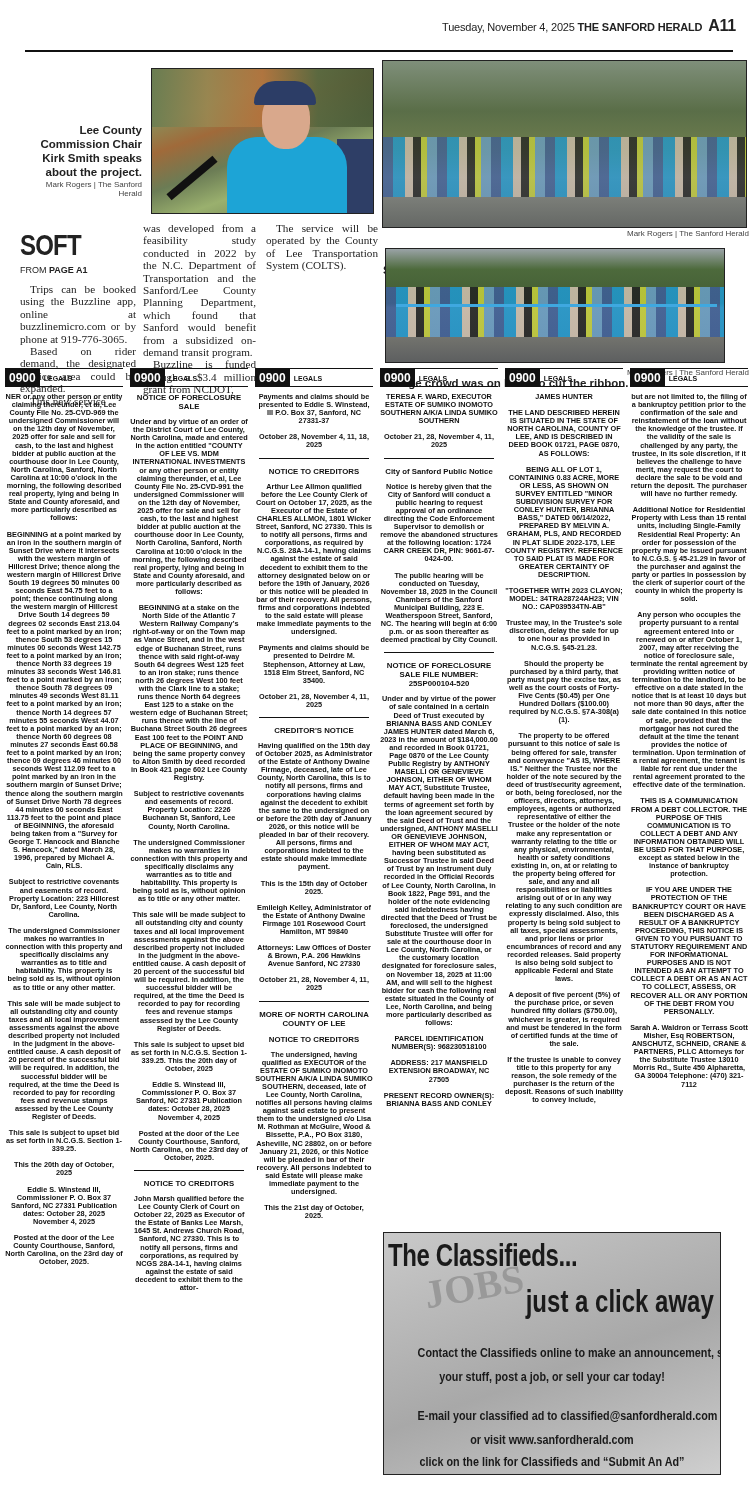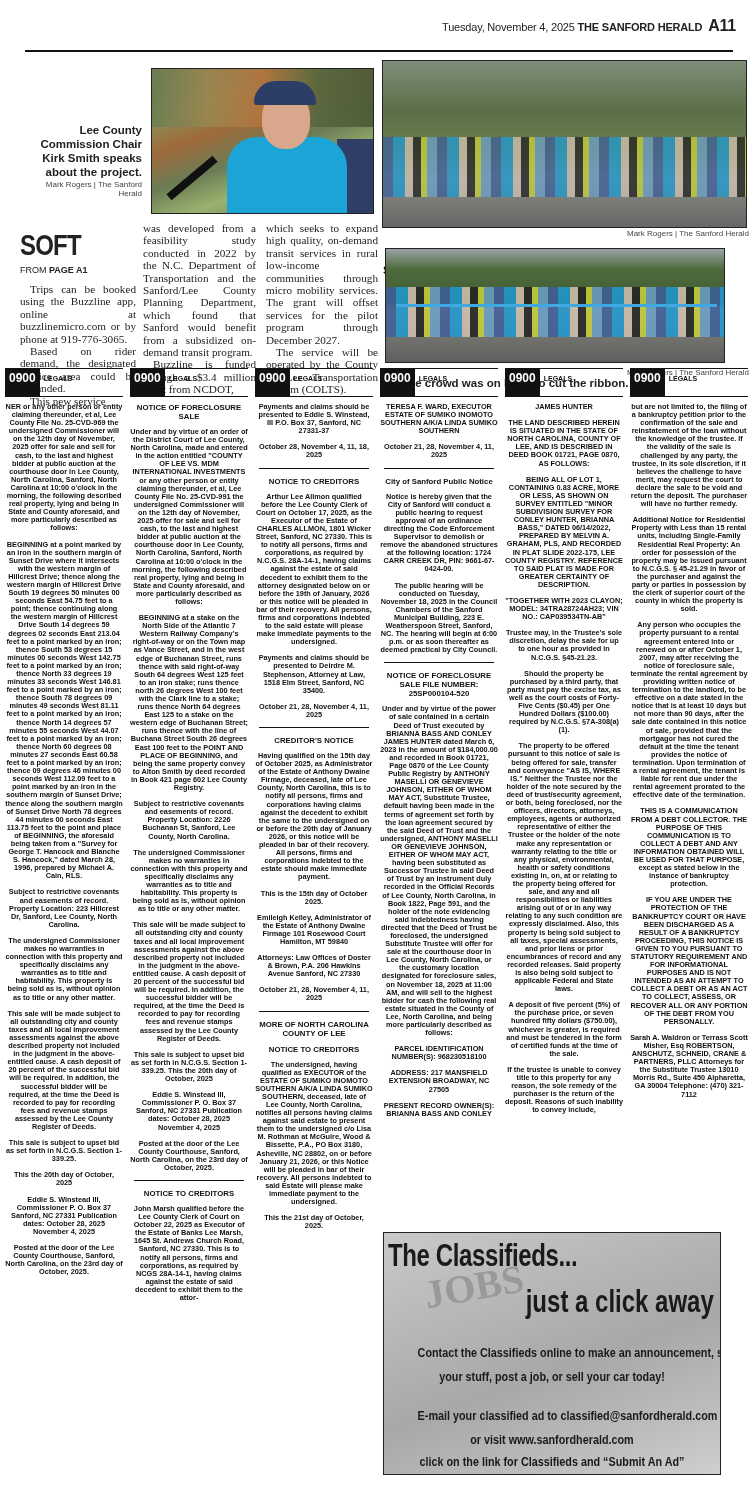--- a/index.html
+++ b/index.html
@@ -31,21 +31,21 @@
   .caption { position: absolute; font-size: 11.5px; font-weight: bold; color: #222; }
 
   .soft-head { position: absolute; left: 20px; top: 228px; font-family: "Liberation Sans", sans-serif; font-weight: 900; font-size: 30px; letter-spacing: -1px; transform: scaleX(0.8); transform-origin: left; color:#222; }
   .from { position: absolute; left: 20px; top: 265px; font-size: 9px; color: #222; }
   .from b { font-weight: bold; }
 
   .story { position: absolute; font-family: "Liberation Serif", serif; font-size: 11.2px; line-height: 12.4px; color: #222; text-align: justify; }
   .story p { text-indent: 10px; }
 
   .legal-col { position: absolute; top: 368px; width: 118px; }
-  .legal-head { display: flex; align-items: stretch; border-top: 1px solid #111; border-bottom: 1px solid #111; height: 29px; margin-bottom: 6px; }
+  .legal-head { display: flex; align-items: stretch; border-top: 1px solid #111; border-bottom: 1px solid #111; height: 19px; margin-bottom: 6px; }
   .legal-head .code { background: #111; color: #fff; font-size: 12px; font-weight: bold; padding: 2px 4px; line-height: 15px; }
   .legal-head .lbl { font-size: 7px; font-weight: bold; padding-left: 4px; line-height: 19px; }
   .lt { font-size: 7.3px; line-height: 8.1px; font-weight: bold; text-align: center; color: #111; margin-bottom: 8px; }
   .lt-title { font-size: 7.8px; font-weight: bold; text-align: center; margin-bottom: 7px; }
   .lrule { border-top: 1px solid #111; margin: 4px 4px 8px; }
 
   .ad { position: absolute; left: 383px; top: 1232px; width: 338px; height: 243px; border: 1px solid #222; overflow: hidden;
     background: linear-gradient(160deg,#c9c9c9 0%,#b7b7b7 30%,#a8a8a8 55%,#bcbcbc 80%,#cfcfcf 100%); }
   .ad .bgtxt { position:absolute; left: 40px; top: 30px; font-size: 40px; font-weight: bold; color:#999; transform: rotate(-10deg); font-family:"Liberation Serif",serif; }
   .ad .t1 { position: absolute; left: 4px; top: 4px; font-size: 32px; font-weight: 900; color: #1a1a1a; transform: scaleX(0.75); transform-origin: left; letter-spacing: -0.5px; white-space: nowrap; }
@@ -94,21 +94,20 @@
 <div class="story" style="left:20px;top:283px;width:116px;">
   <p>Trips can be booked using the Buzzline app, online at buzzlinemicro.com or by phone at 919-776-3065.</p>
   <p>Based on rider demand, the designated service area could be expanded.</p>
   <p>This new service</p>
 </div>
 <div class="story" style="left:143px;top:222px;width:113px;">
   <p style="text-indent:0">was developed from a feasibility study conducted in 2022 by the N.C. Department of Transportation and the Sanford/Lee County Planning Department, which found that Sanford would benefit from a subsidized on-demand transit program.</p>
   <p>Buzzline is funded through a $3.4 million grant from NCDOT,</p>
 </div>
 <div class="story" style="left:266px;top:222px;width:112px;">
-  <p style="text-indent:0">which seeks to expand high quality, on-demand transit services in rural low-income communities through micro mobility services. The grant will offset services for the pilot program through December 2027.</p>
   <p>The service will be operated by the County of Lee Transportation System (COLTS).</p>
 </div>
 
 <div class="legal-col" style="left:5px;">
   <div class="legal-head">
     <span class="code">0900</span>
     <span class="lbl">LEGALS</span>
   </div>
   <div class="blocks">
       <div class="lt">NER or any other person or entity claiming thereunder, et al, Lee County File No. 25-CVD-969 the undersigned Commissioner will on the 12th day of November, 2025 offer for sale and sell for cash, to the last and highest bidder at public auction at the courthouse door in Lee County, North Carolina, Sanford, North Carolina at 10:00 o'clock in the morning, the following described real property, lying and being in State and County aforesaid, and more particularly described as follows:</div>

